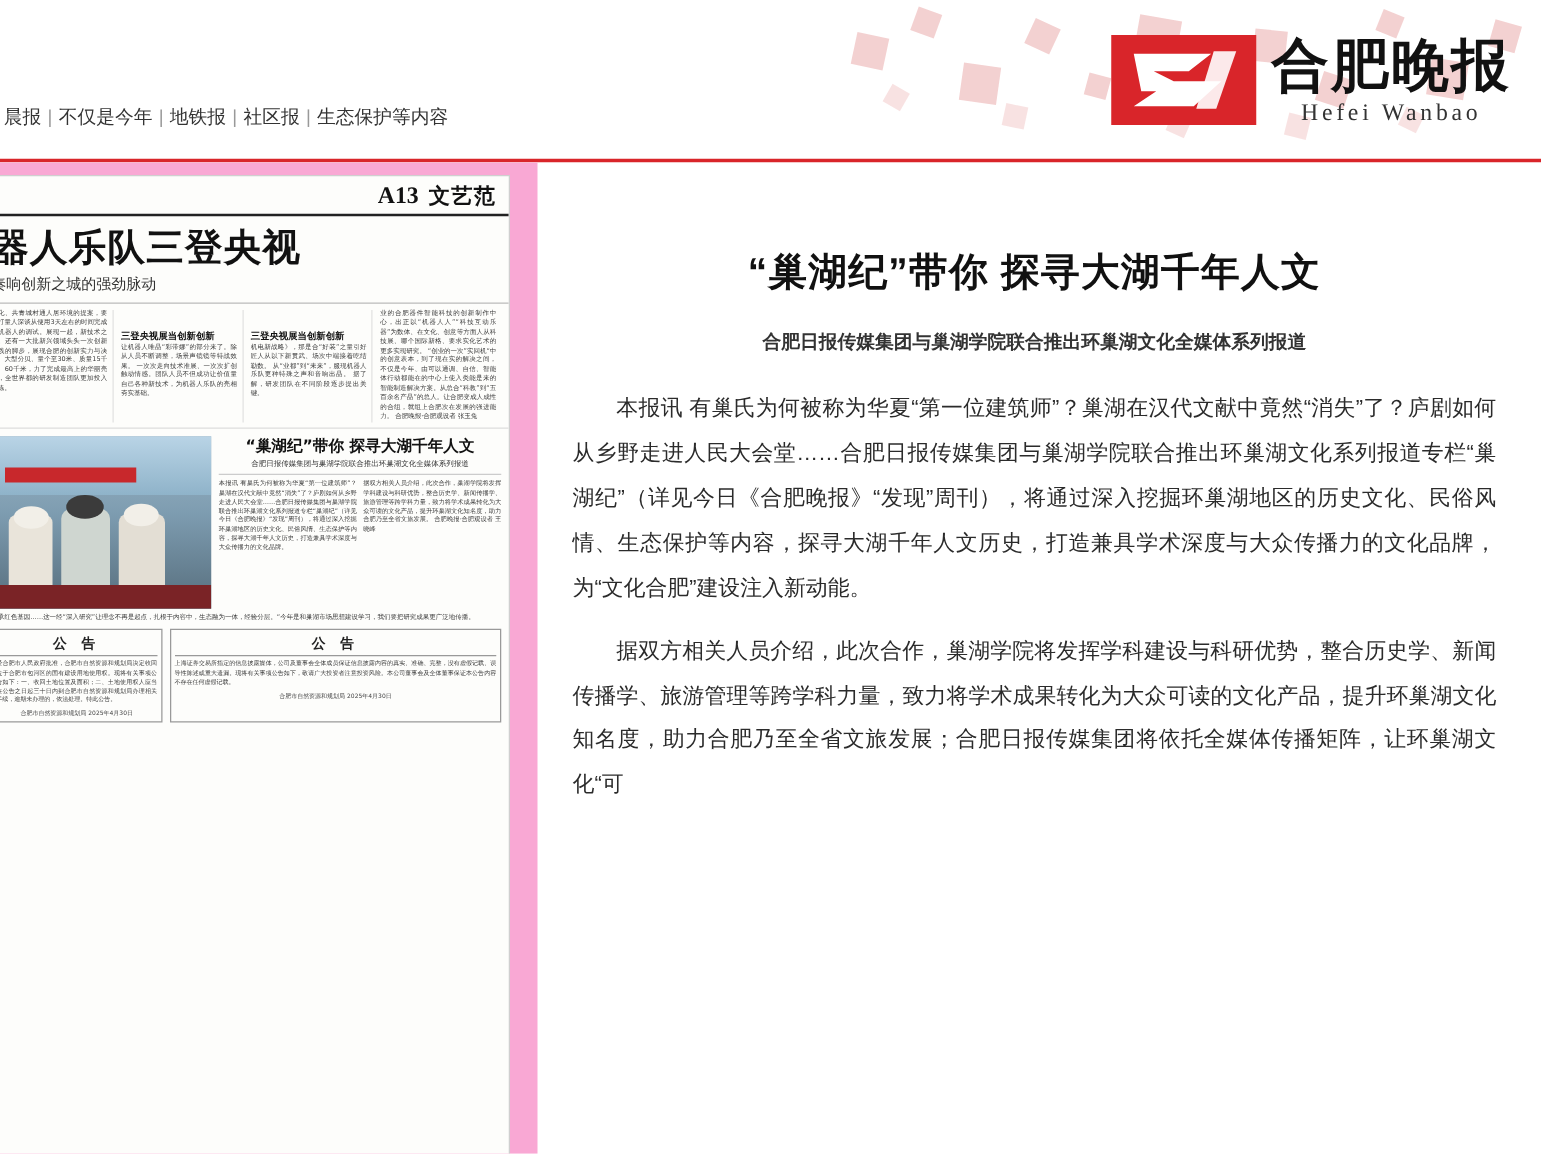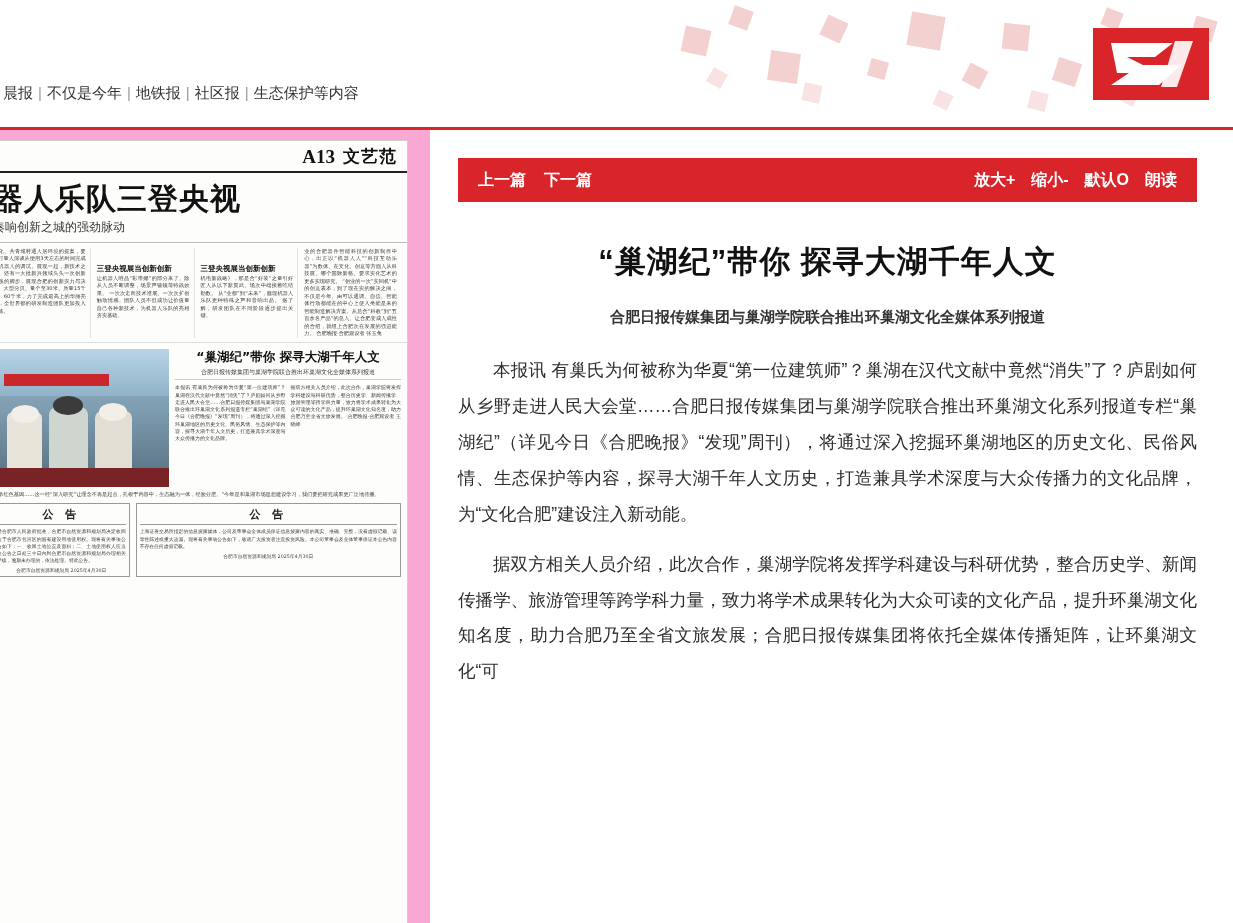--- a/index.html
+++ b/index.html
@@ -360,20 +360,24 @@
     <a>晨报</a><span class="sep">|</span><a>不仅是今年</a><span class="sep">|</span><a>地铁报</a><span class="sep">|</span><a>社区报</a><span class="sep">|</span><a>生态保护等内容</a>
   </div>
 
   <div class="logo-block">
     <div class="logo-mark">
       <svg width="96" height="58" viewBox="0 0 96 58">
         <path d="M8 8 L70 8 L52 22 L24 22 L40 30 L78 30 L56 50 L8 50 L26 38 L14 38 Z" fill="#ffffff"></path>
         <path d="M72 6 L90 6 L74 52 L58 52 Z" fill="#ffffff" opacity="0.9"></path>
       </svg>
     </div>
+    <div class="logo-text">
+      <div class="logo-cn">合肥晚报</div>
+      <div class="logo-en">Hefei Wanbao</div>
+    </div>
   </div>
 
   <div class="header-rule"></div>
 </div>
 
 <div class="wrap">
 
   <div class="left-col">
     <div class="paper">
 
@@ -450,32 +454,20 @@
           <div class="nf">合肥市自然资源和规划局
 2025年4月30日</div>
         </div>
       </div>
 
     </div>
   </div>
 
   <div class="right-col">
 
-    <div class="toolbar">
-      <div class="toolbar-left">
-        <span class="tb-item">上一篇</span>
-        <span class="tb-item">下一篇</span>
-      </div>
-      <div class="toolbar-right">
-        <span class="tb-item">放大+</span>
-        <span class="tb-item">缩小-</span>
-        <span class="tb-item">默认O</span>
-        <span class="tb-item">朗读</span>
-      </div>
-    </div>
 
     <h1 class="art-title">“巢湖纪”带你 探寻大湖千年人文</h1>
     <div class="art-sub">合肥日报传媒集团与巢湖学院联合推出环巢湖文化全媒体系列报道</div>
 
     <div class="art-body">
       <p>本报讯 有巢氏为何被称为华夏“第一位建筑师”？巢湖在汉代文献中竟然“消失”了？庐剧如何从乡野走进人民大会堂……合肥日报传媒集团与巢湖学院联合推出环巢湖文化系列报道专栏“巢湖纪”（详见今日《合肥晚报》“发现”周刊），将通过深入挖掘环巢湖地区的历史文化、民俗风情、生态保护等内容，探寻大湖千年人文历史，打造兼具学术深度与大众传播力的文化品牌，为“文化合肥”建设注入新动能。</p>
       <p>据双方相关人员介绍，此次合作，巢湖学院将发挥学科建设与科研优势，整合历史学、新闻传播学、旅游管理等跨学科力量，致力将学术成果转化为大众可读的文化产品，提升环巢湖文化知名度，助力合肥乃至全省文旅发展；合肥日报传媒集团将依托全媒体传播矩阵，让环巢湖文化“可</p>
     </div>
 
   </div>

